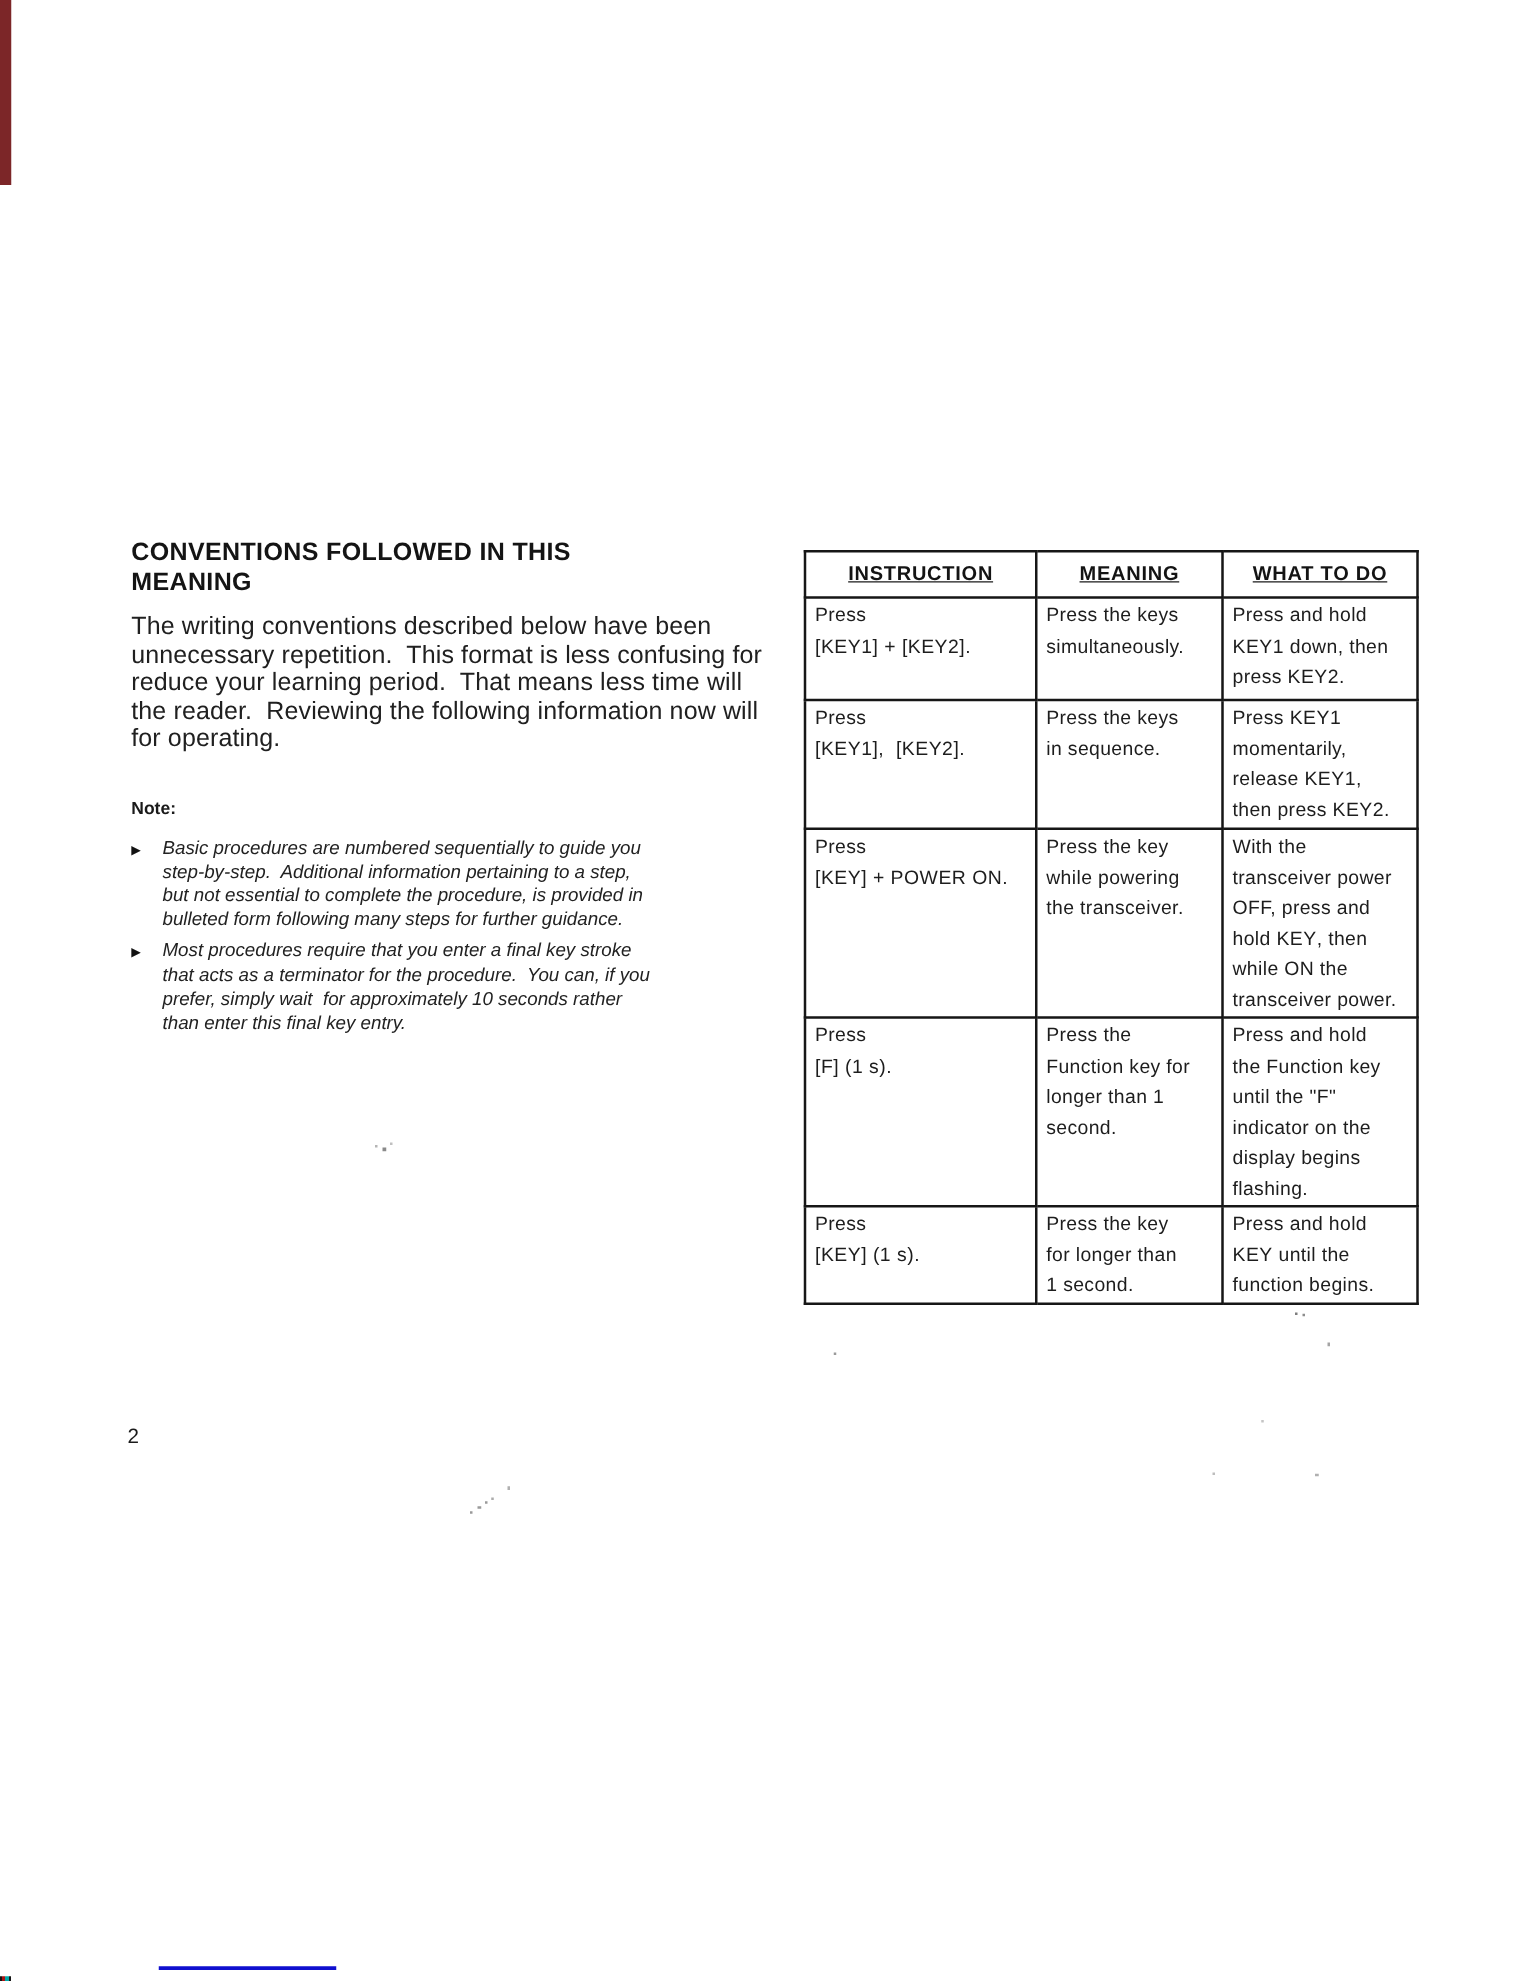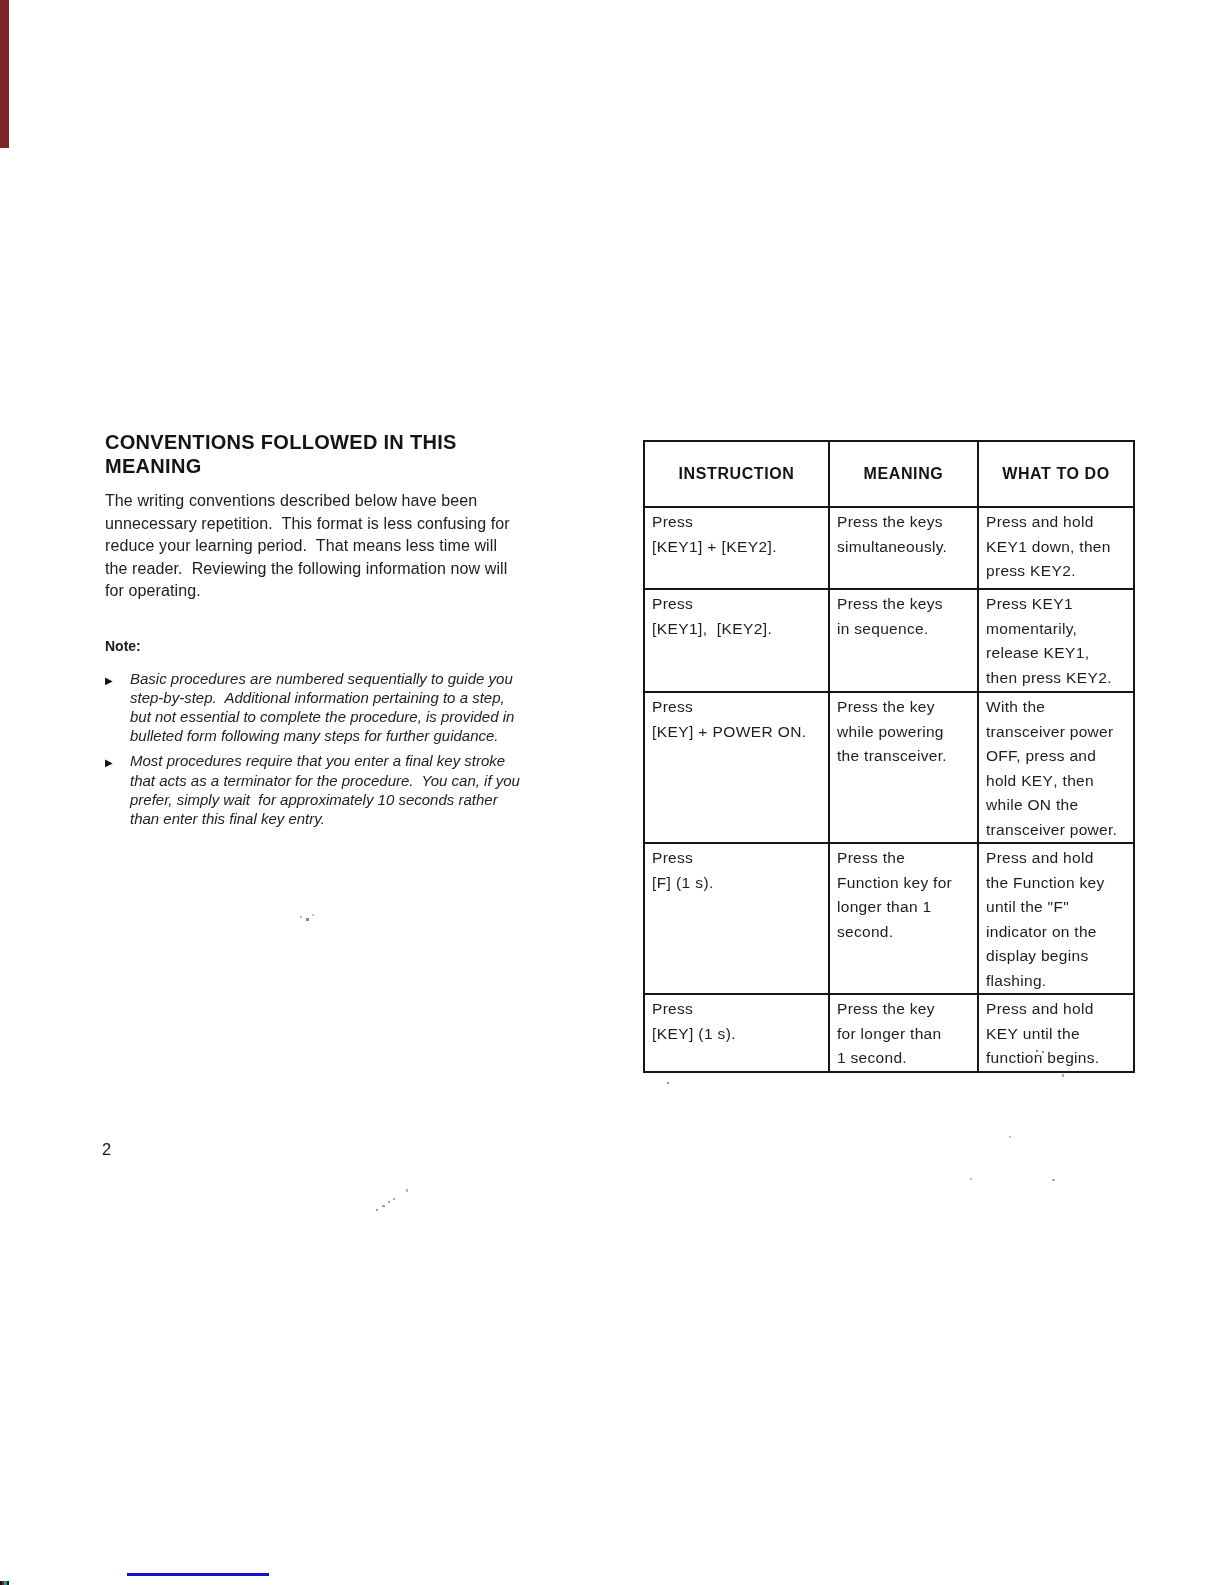--- a/index.html
+++ b/index.html
@@ -4,33 +4,33 @@
 <style>
   html,body{margin:0;padding:0;background:#fff;}
   .page{
     position:relative;width:1225px;height:1585px;background:#ffffff;
     font-family:"Liberation Sans","DejaVu Sans",sans-serif;color:#1b1b1b;overflow:hidden;
   }
   
   .leftcol{position:absolute;left:105px;top:431px;width:522px;}
   .heading{margin:0;font-size:20px;line-height:23.5px;font-weight:bold;letter-spacing:.3px;color:#141414;}
   .heading .tline{white-space:pre;}
-  .para{margin-top:12px;font-size:16px;line-height:22.5px;letter-spacing:.1px;color:#202020;}
+  .para{margin-top:12px;font-size:20px;line-height:22.5px;letter-spacing:.1px;color:#202020;}
   .para .tline{white-space:pre;}
   .note-label{margin-top:35px;font-size:14px;font-weight:bold;color:#1a1a1a;}
   .bullet{display:flex;margin-top:15px;}
   .bullet + .bullet{margin-top:6px;}
   .bullet .marker{flex:0 0 25px;width:25px;font-size:10px;line-height:19px;padding-top:2px;color:#111;}
   .bullet-lines{font-style:italic;font-size:15px;line-height:19.2px;color:#222;}
   .bullet-lines .tline{white-space:pre;}
   
   .conv{position:absolute;left:643px;top:440px;border-collapse:collapse;table-layout:fixed;background:#fff;}
   .conv th,.conv td{border:2.5px solid #161616;}
   .conv th{font-size:16px;font-weight:bold;letter-spacing:.6px;text-align:center;vertical-align:middle;color:#141414;}
-  .conv thead tr{height:66px;}
+  .conv thead tr{height:37px;text-decoration:underline;}
   .conv td{vertical-align:top;padding:2px 3px 0 7px;font-size:15.5px;line-height:24.5px;letter-spacing:.3px;color:#1d1d1d;}
   .cline{white-space:pre;}
   .bold{font-weight:normal;letter-spacing:.4px;}
   
   .pageno{position:absolute;left:102px;top:1140px;font-size:16.5px;color:#1a1a1a;}
   
   .redbar{position:absolute;left:0;top:0;width:9px;height:148px;background:#7c2628;}
   .blueline{position:absolute;left:127px;top:1573px;width:142px;height:3px;background:#1010cf;}
   .cornermark{position:absolute;left:0;top:1581px;width:12px;height:4px;
     background:linear-gradient(90deg,#101010 0 2px,#a81414 2px 4px,#00a8a8 4px 7px,#141414 7px 9px,rgba(0,0,0,0) 9px);}

